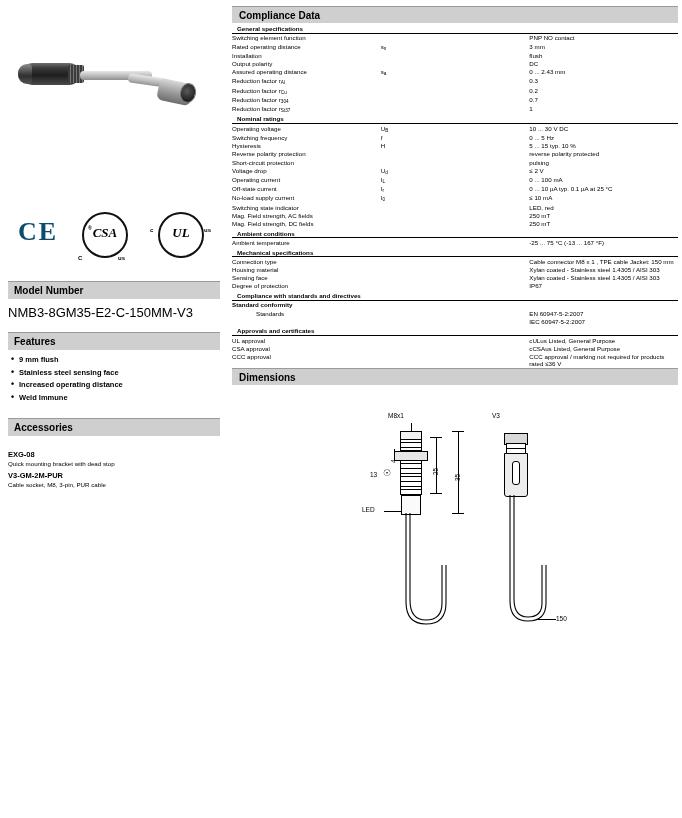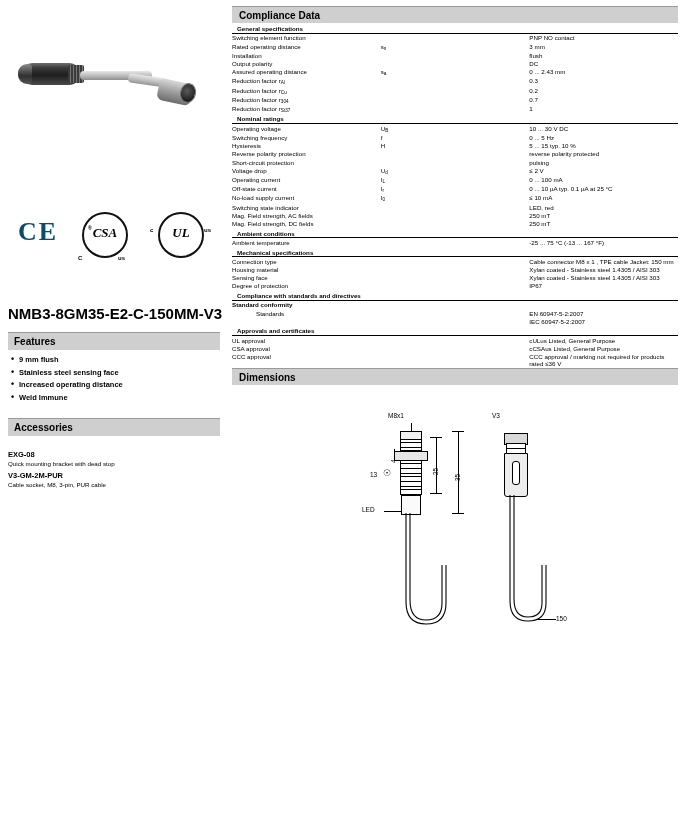--- a/index.html
+++ b/index.html
@@ -72,21 +72,21 @@
   }
   
   .lbar{
     position:absolute;left:8px;width:212px;height:17px;
     background:#cfcfcf;border-top:1px solid #9a9a9a;
   }
   .lbar span{
     position:absolute;left:6px;top:3px;font-size:10px;font-weight:bold;
   }
   .lblock{position:absolute;left:8px;}
-  .model-no{font-size:15px;font-weight:bold;}
+  .model-no{font-size:13px;font-weight:normal;}
   ul.feat{margin:0;padding:0 0 0 11px;list-style:none;}
   ul.feat li{font-size:7.5px;font-weight:bold;margin:0 0 3.5px 0;position:relative;}
   ul.feat li:before{content:"\2022";position:absolute;left:-8px;top:-1px;font-size:9px;}
   .acc-name{font-size:7.5px;font-weight:bold;margin-top:4px;}
   .acc-desc{font-size:6.2px;margin-top:1px;}
 
   
   #right-col{
     position:absolute;left:228px;top:0;width:454px;height:818px;
   }
@@ -151,20 +151,23 @@
     <div class="sub" style="left:68px;top:50px;">C</div>
     <div class="sub" style="left:108px;top:50px;">us</div>
 
     <div class="round-mark" style="left:148px;top:7px;">
       <div class="txt">UL</div>
     </div>
     <div class="sub" style="left:140px;top:22px;">c</div>
     <div class="sub" style="left:194px;top:22px;">us</div>
   </div>
 
+  <div class="lbar" style="top:281px;">
+    <span>Model Number</span>
+  </div>
   <div class="lblock" style="top:305px;">
     <div class="model-no">NMB3-8GM35-E2-C-150MM-V3</div>
   </div>
 
   <div class="lbar" style="top:332px;">
     <span>Features</span>
   </div>
   <div class="lblock" style="top:355px;width:210px;">
     <ul class="feat">
       <li>9 mm flush</li>

